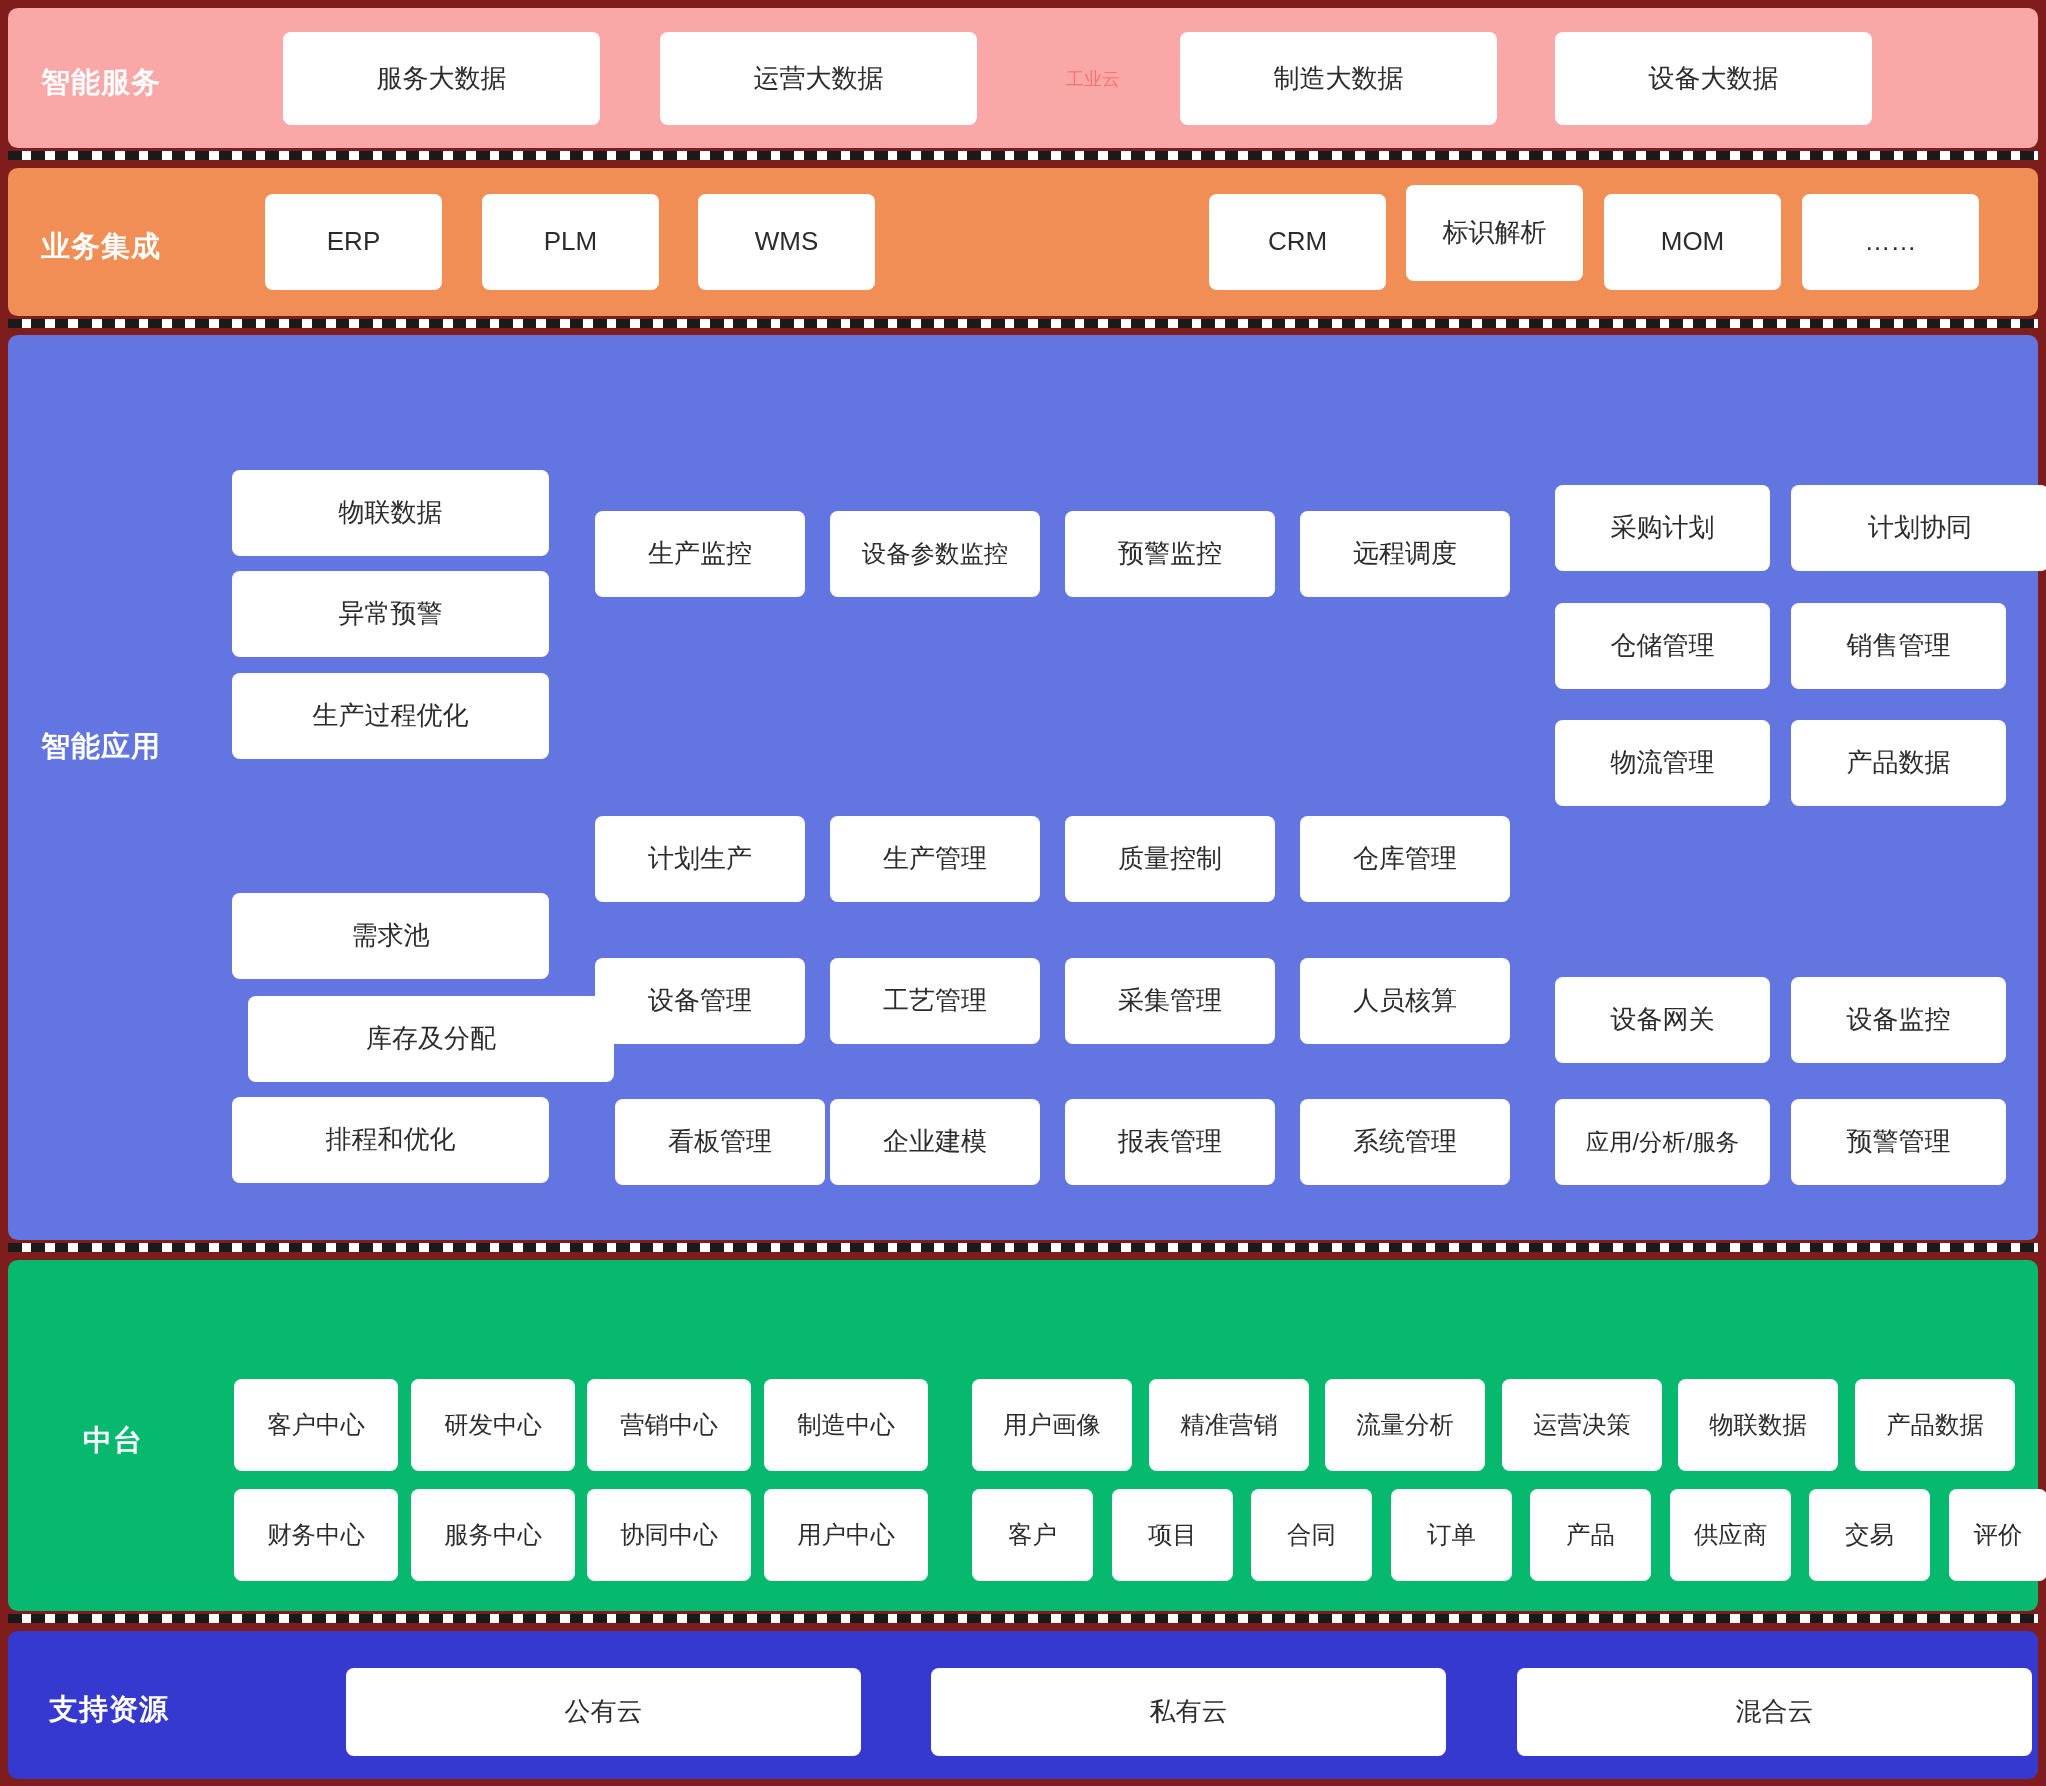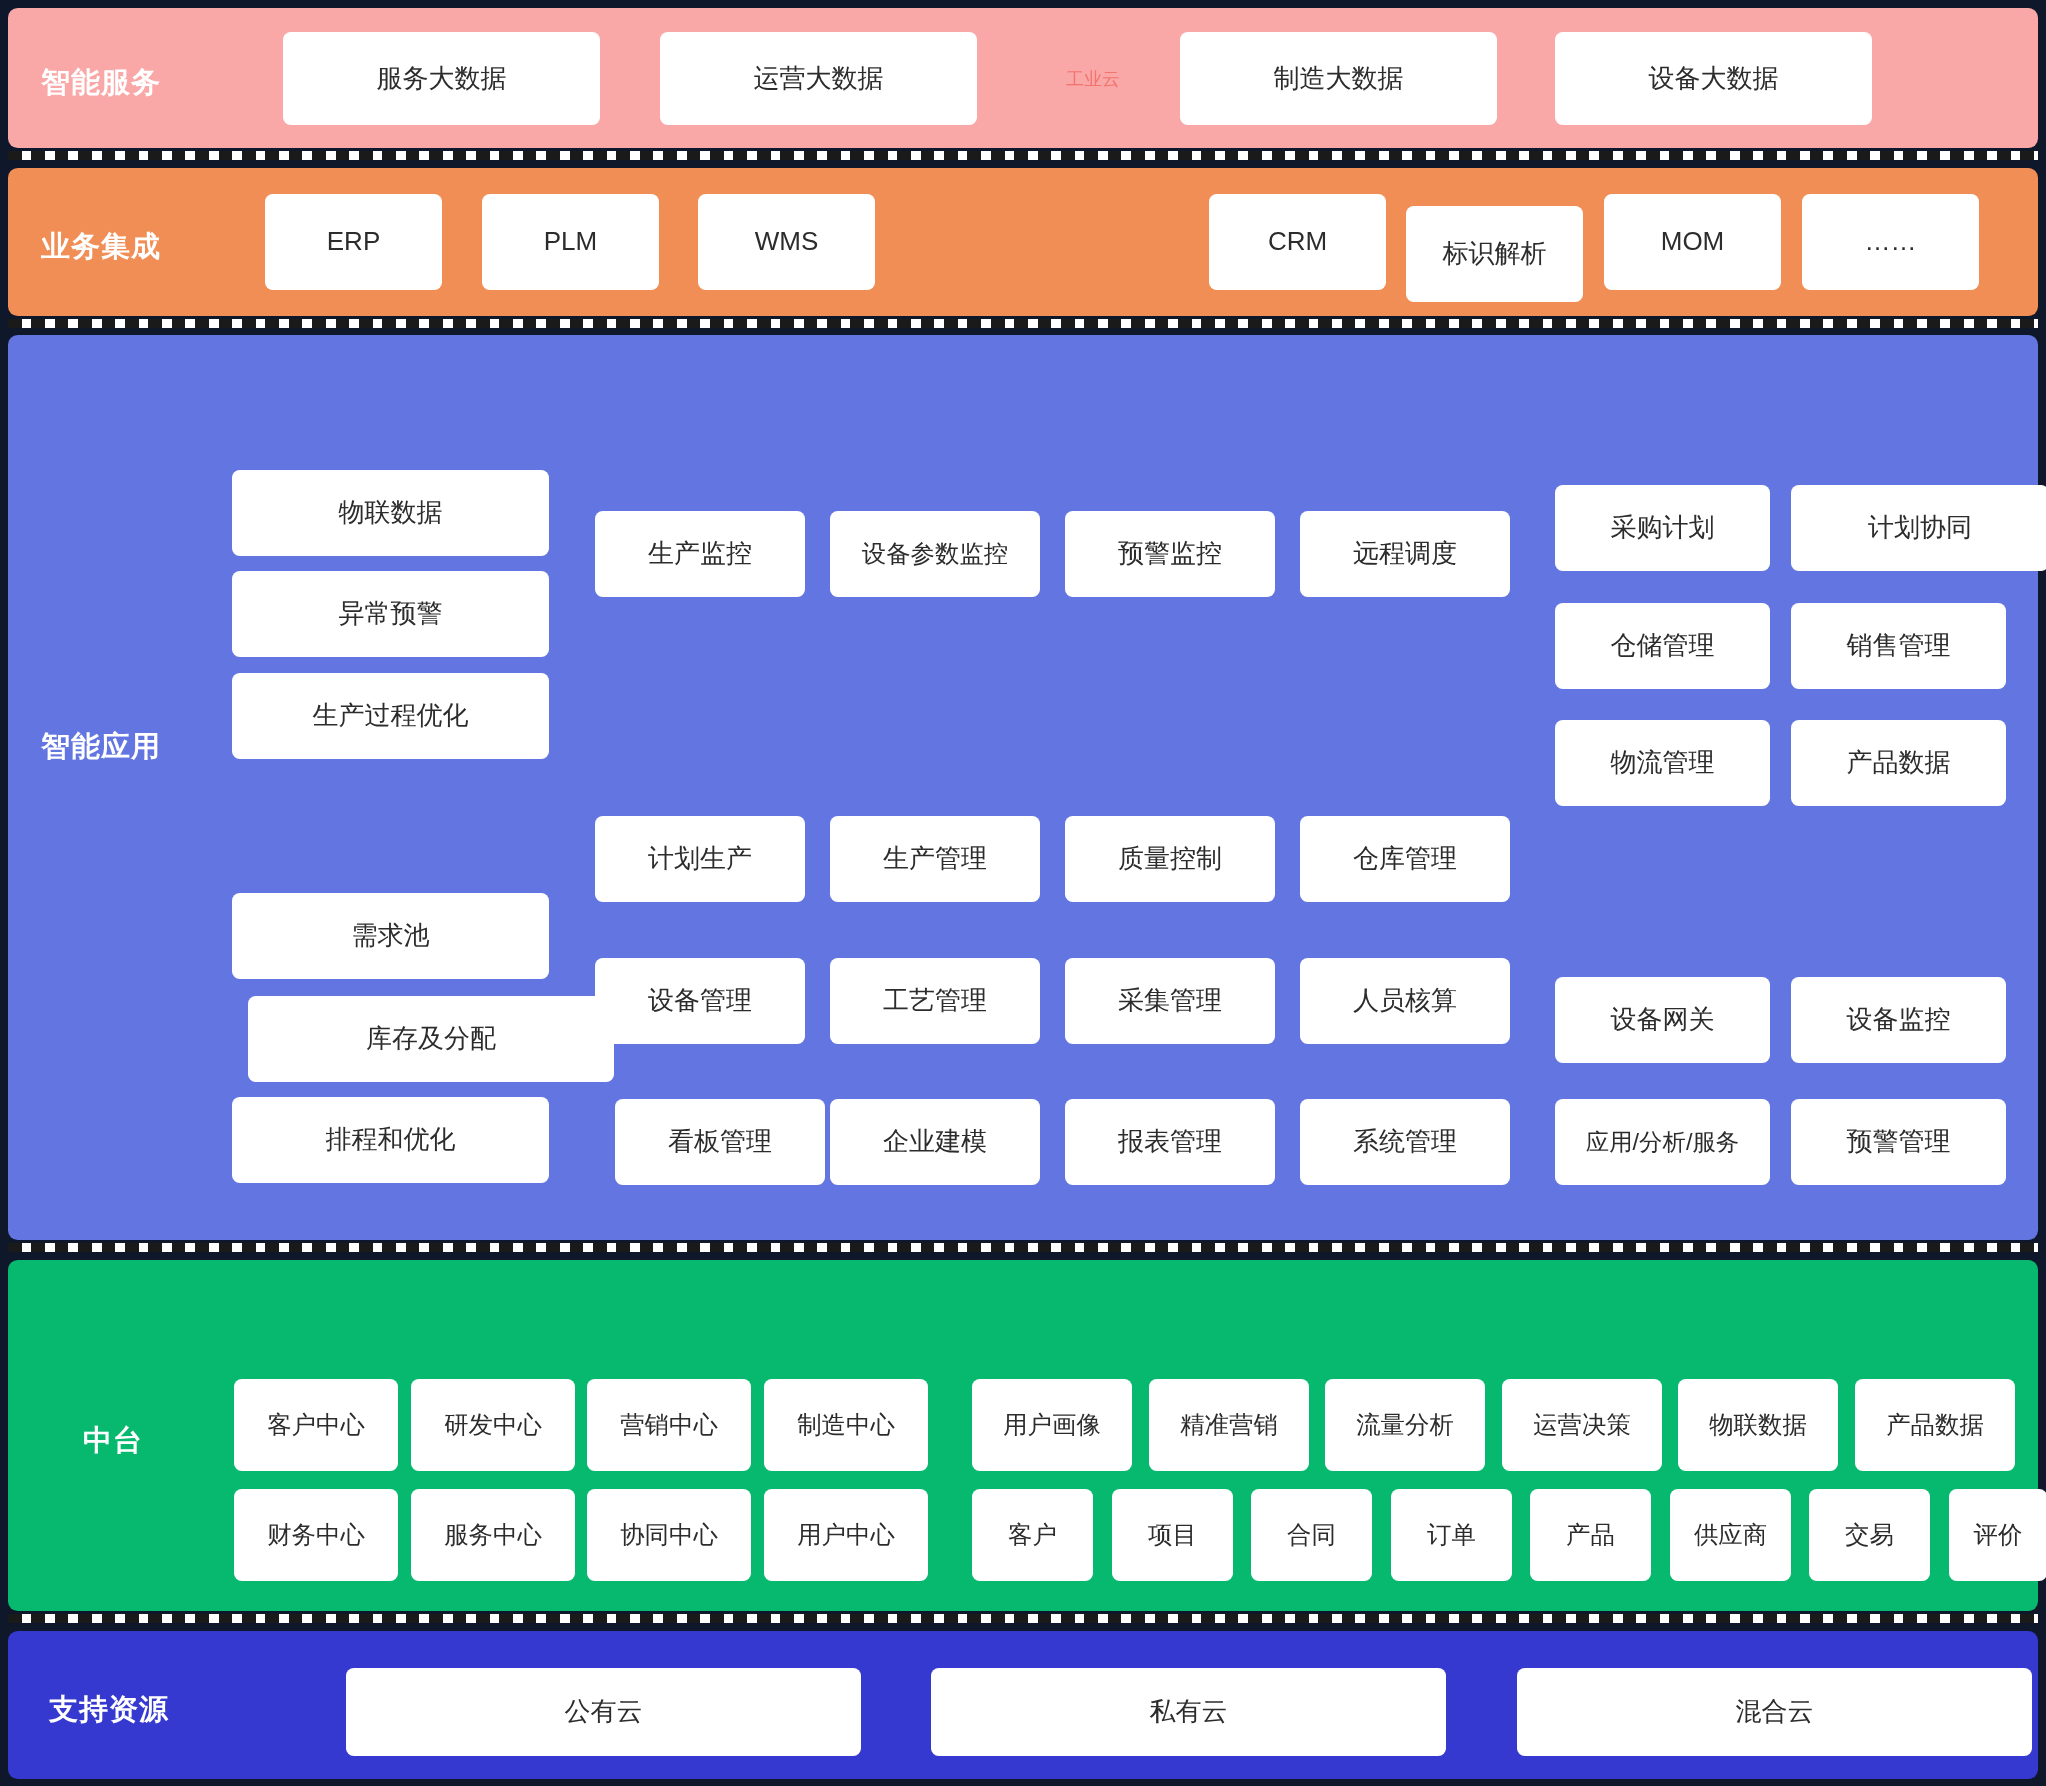--- a/index.html
+++ b/index.html
@@ -7,21 +7,21 @@
     background: #ffffff;
   }
   body {
     font-family: "Liberation Sans", "DejaVu Sans", sans-serif;
   }
   #stage {
     position: relative;
     width: 2046px;
     height: 1787px;
     overflow: hidden;
-    background: #0f172a;
+    background: #7f1d1d;
   }
   
   .band {
     position: absolute;
     left: 7.8px;
     right: 7.8px;
     border-radius: 9.8px;
     box-sizing: border-box;
   }
   .band-sep {
@@ -104,21 +104,21 @@
   <div class="band-sep" id="sep-1"></div>
 
   <div class="band" id="band-business"></div>
   <div class="band-title" style="left:41px; top:227px;">业务集成</div>
 
   <div class="card" style="left:265px; top:194px; width:177px; height:96px;">ERP</div>
   <div class="card" style="left:482px; top:194px; width:177px; height:96px;">PLM</div>
   <div class="card" style="left:698px; top:194px; width:177px; height:96px;">WMS</div>
 
   <div class="card" style="left:1209px; top:194px; width:177px; height:96px;">CRM</div>
-  <div class="card" style="left:1406px; top:206px; width:177px; height:96px;text-align:center;">标识解析</div>
+  <div class="card" style="left:1406px; top:185px; width:177px; height:96px;text-align:center;">标识解析</div>
   <div class="card" style="left:1604px; top:194px; width:177px; height:96px;">MOM</div>
   <div class="card" style="left:1802px; top:194px; width:177px; height:96px;">……</div>
 
   <div class="band-sep" id="sep-2"></div>
 
   <div class="band" id="band-apps"></div>
   <div class="band-title" style="left:41px; top:727px;">智能应用</div>
 
   <div class="card" style="left:232px; top:470px; width:317px; height:86px;">物联数据</div>
   <div class="card" style="left:232px; top:571px; width:317px; height:86px;">异常预警</div>

